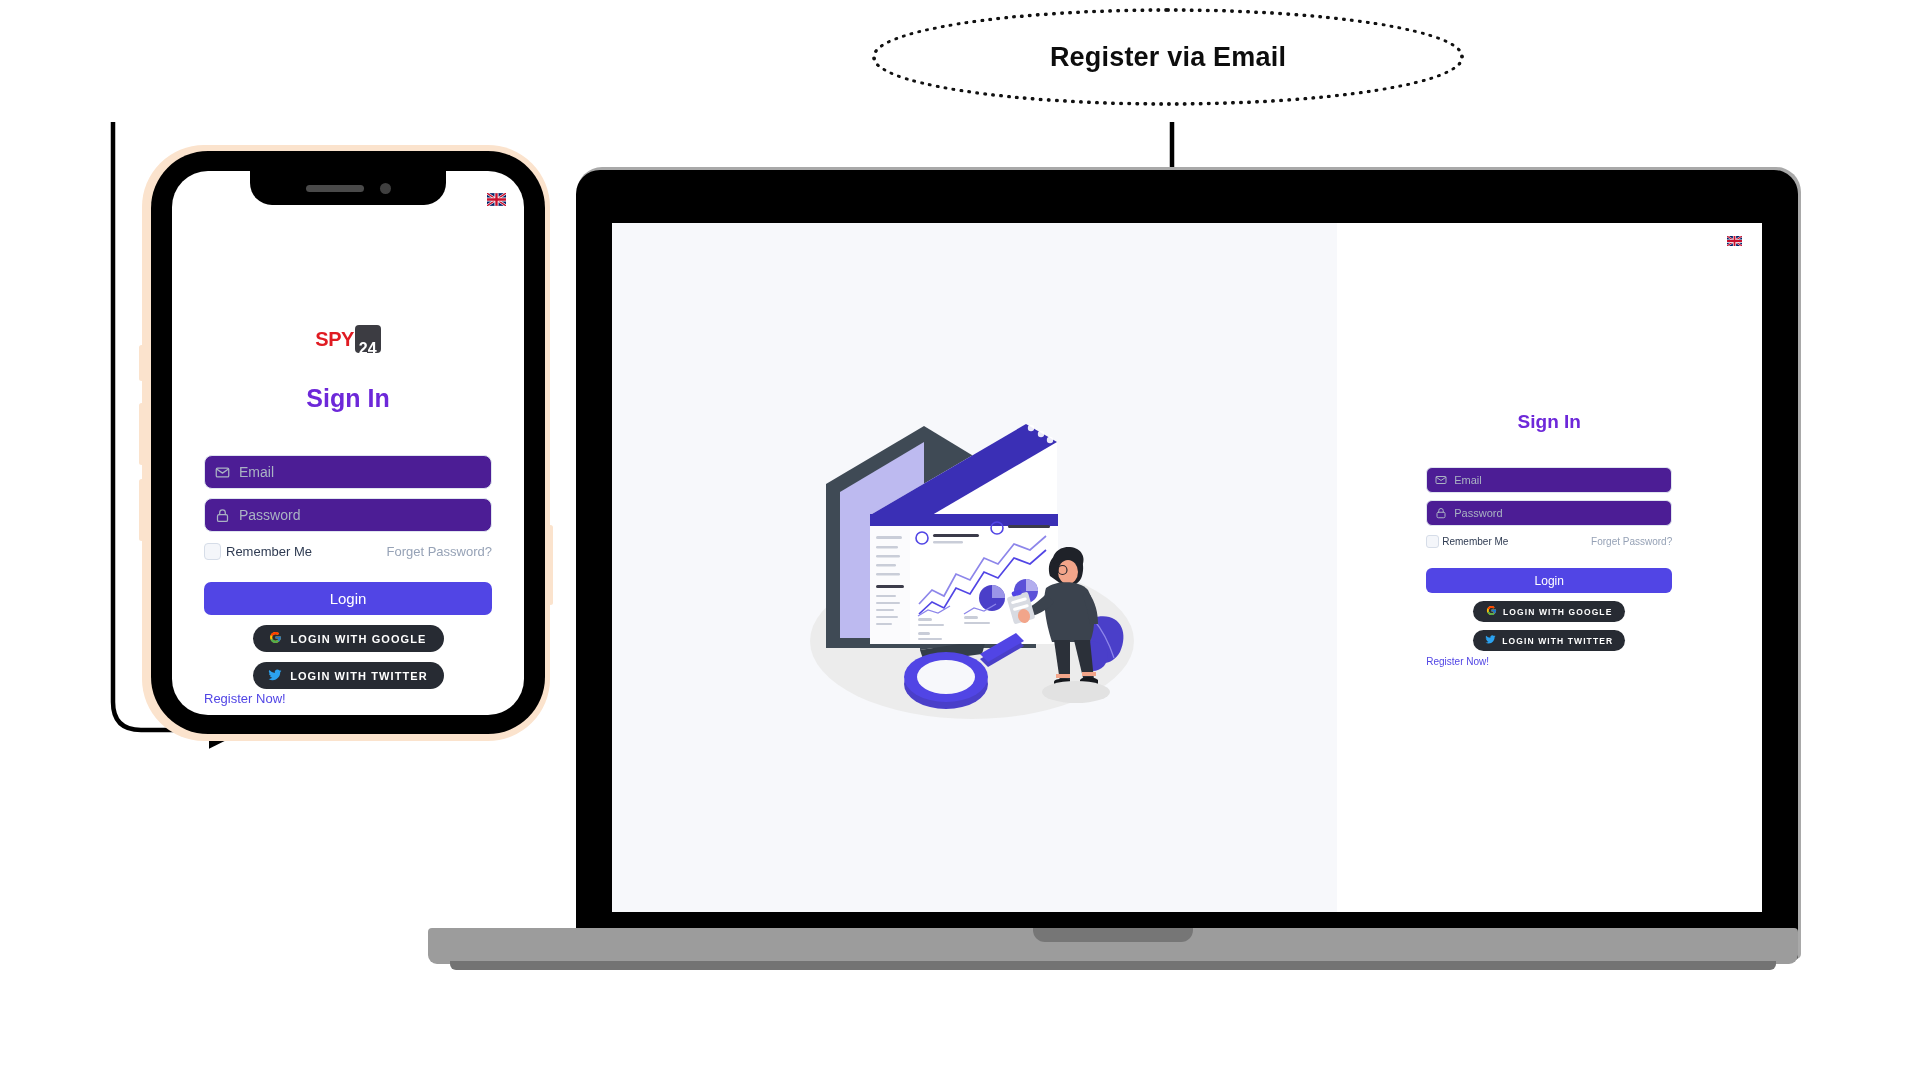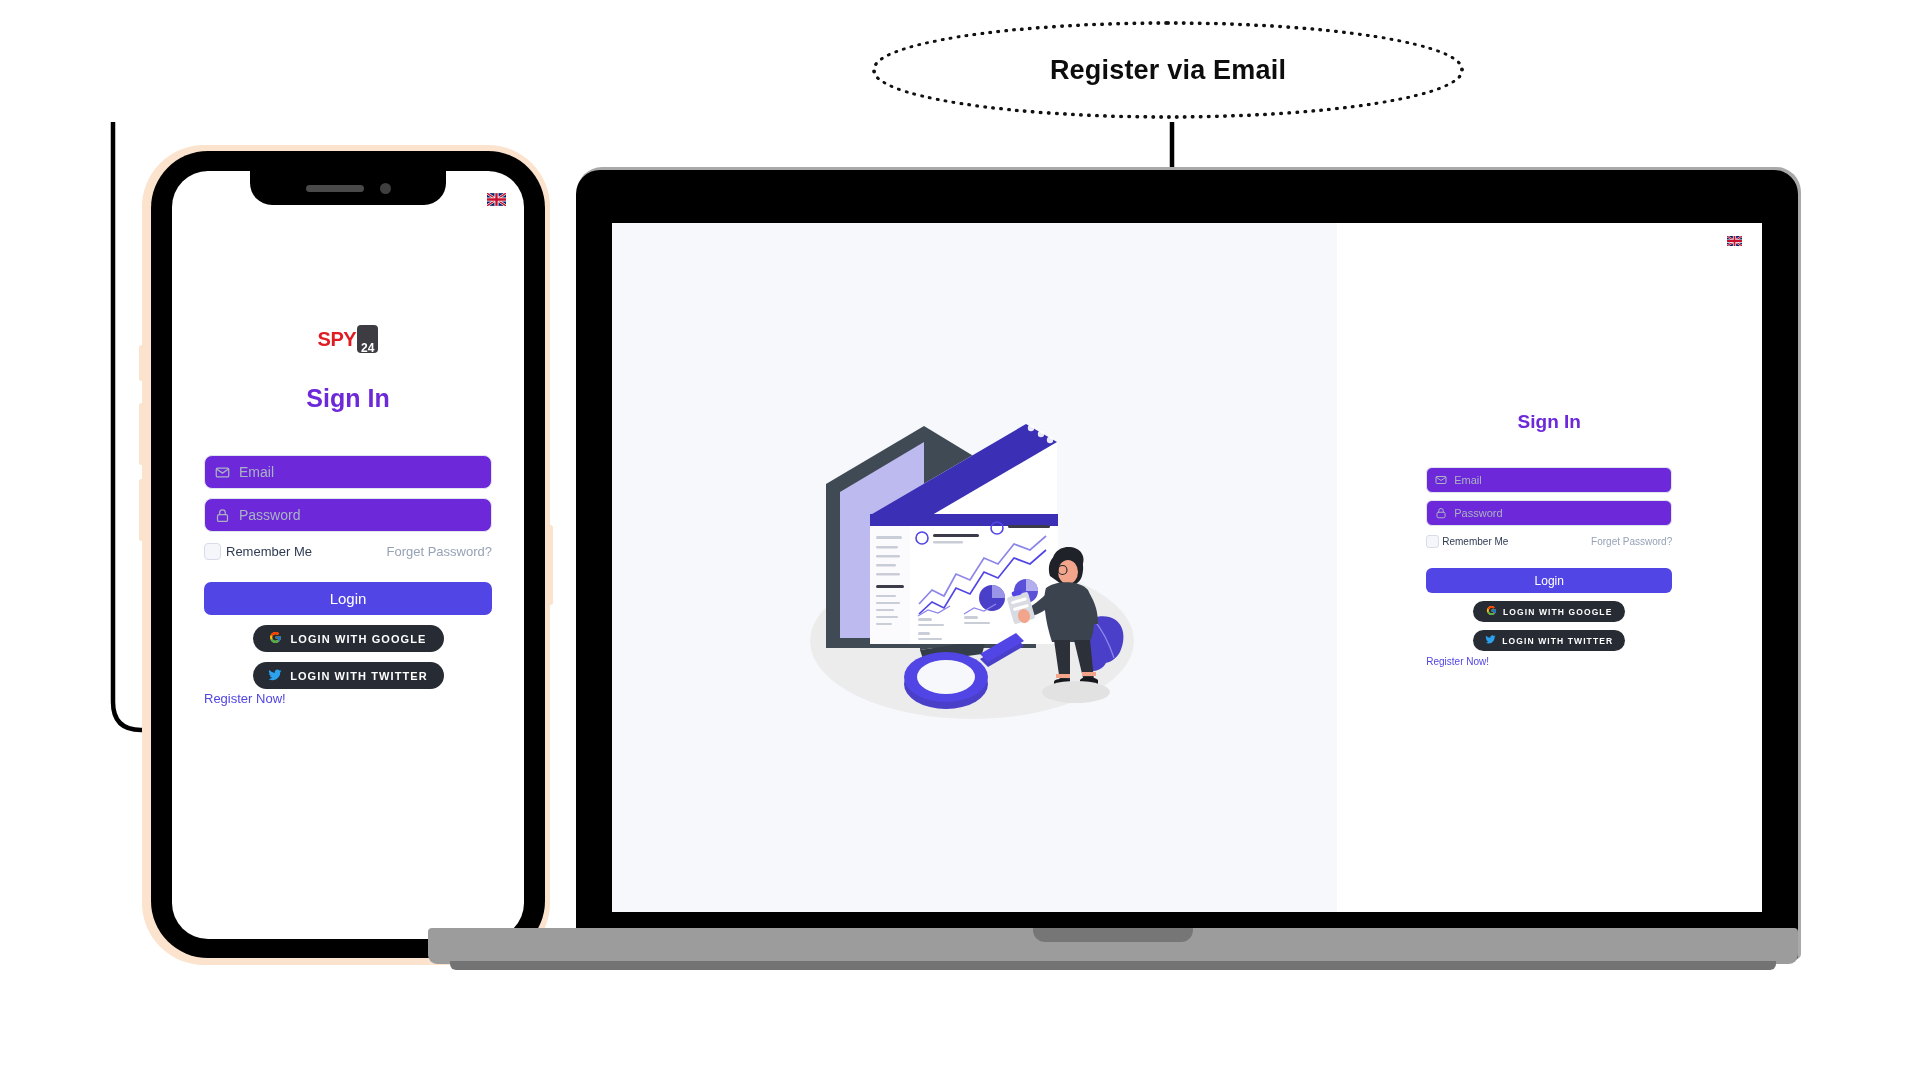--- a/index.html
+++ b/index.html
@@ -20,32 +20,32 @@
     text-align: center;
   }
   .callout-text {
     font-weight: bold;
     color: #0d0d0d;
     letter-spacing: .2px;
   }
   #callout-google { left: 36px; top: 24px; width: 600px; height: 98px;
                     border-radius: 58px; }
   #callout-google .callout-text { font-size: 27px; }
-  #callout-email  { left: 872px; top: 21px; width: 592px; height: 98px;
+  #callout-email  { left: 872px; top: 8px; width: 592px; height: 98px;
                     border-radius: 300px/49px; }
   #callout-email .callout-text { font-size: 27px; }
 
   
   #connectors { position: absolute; left: 0; top: 0; width: 1920px; height: 1080px;
                 pointer-events: none; }
 
   
   #phone {
     position: absolute; left: 142px; top: 145px;
-    width: 408px; height: 820px;
+    width: 408px; height: 596px;
   }
   .phone-outer {
     position: absolute; inset: 0;
     background: #fbe3cd;
     border-radius: 62px;
   }
   .phone-bezel {
     position: absolute; left: 9px; top: 6px; right: 5px; bottom: 7px;
     background: #000000;
     border-radius: 57px;
@@ -107,21 +107,21 @@
   }
   .brand-logo { display: flex; align-items: center; justify-content: center; }
   .brand-spy { color: #e01b22; font-weight: bold; letter-spacing: -.5px; }
   .brand-24 {
     background: #3c3c42; color: #ffffff; font-weight: bold;
     border-radius: 4px; display: inline-block; text-align: center;
   }
   .signin-title { color: #6d28d9; font-weight: bold; }
   .field {
     display: flex; align-items: center;
-    background: #6d28d9; border: 1px solid #dfe5ef;
+    background: #4c1d95; border: 1px solid #dfe5ef;
     color: #aab3c3;
   }
   .field .ficon { display: flex; align-items: center; justify-content: center; flex: 0 0 auto; }
   .row-remember { display: flex; align-items: center; justify-content: space-between; width: 100%; }
   .remember-left { display: flex; align-items: center; justify-content: space-between; }
   .checkbox { background: #f4f6fa; border: 1px solid #d6dde8; }
   .remember-label { color: #2f3b52; }
   .forget-link { color: #96a2b6; }
   .btn-login {
     background: #5145e5; color: #ffffff; border: none; text-align: center;
@@ -133,21 +133,21 @@
     display: flex; align-items: center; justify-content: center;
     font-weight: bold;
   }
   .btn-social .slabel { letter-spacing: 1.1px; }
   .register-link { color: #5145e5; text-align: center; }
 
   
   #phone .flag { right: 18px; top: 22px; }
   #phone .brand-logo { margin-top: 154px; }
   #phone .brand-spy { font-size: 20px; }
-  #phone .brand-24 { font-size: 12px; padding: 14px 4px; margin-left: 1px; line-height: 19px; height: 19px; }
+  #phone .brand-24 { font-size: 16px; padding: 14px 4px; margin-left: 1px; line-height: 19px; height: 19px; }
   #phone .signin-title { font-size: 25px; margin-top: 31px; }
   #phone .form-wrap { width: 288px; margin-top: 42px; }
   #phone .field { height: 34px; border-radius: 8px; padding: 0 10px; gap: 9px; font-size: 14px; }
   #phone .field + .field { margin-top: 9px; }
   #phone .row-remember { margin-top: 11px; font-size: 13px; }
   #phone .checkbox { width: 17px; height: 17px; border-radius: 4px; margin-right: 5px; }
   #phone .btn-login { height: 33px; border-radius: 7px; font-size: 15px; margin-top: 22px; }
   #phone .btn-social { height: 27px; border-radius: 14px; font-size: 11px; gap: 8px;
                        width: 191px; margin: 10px auto 0; }
   #phone .register-link { font-size: 13px; margin-top: 13px; width: 100%; }

